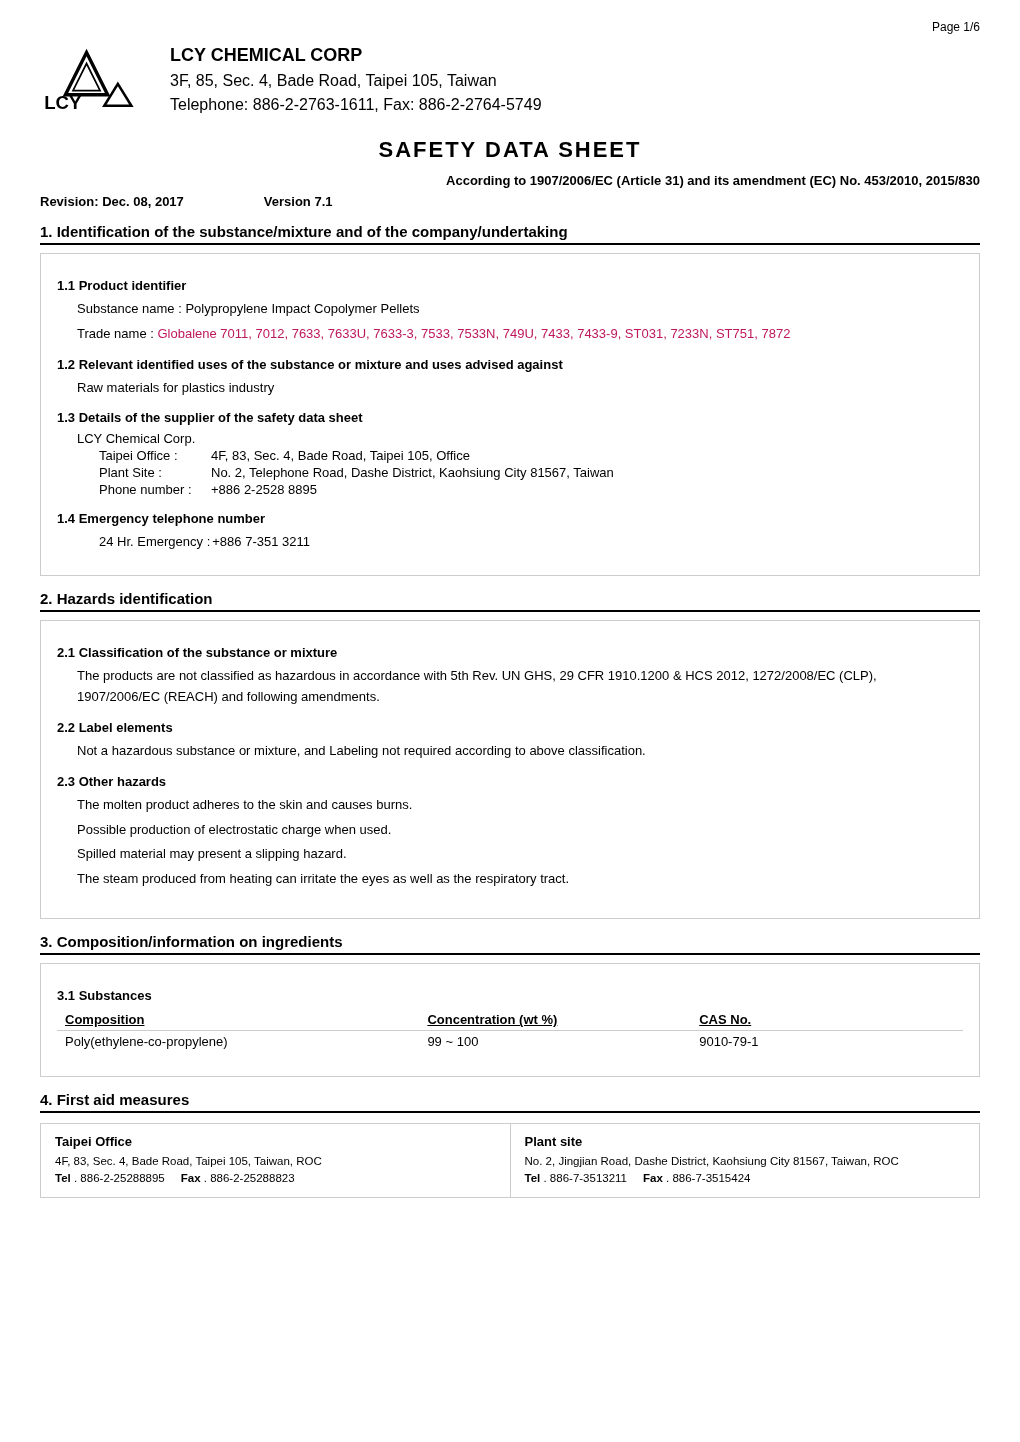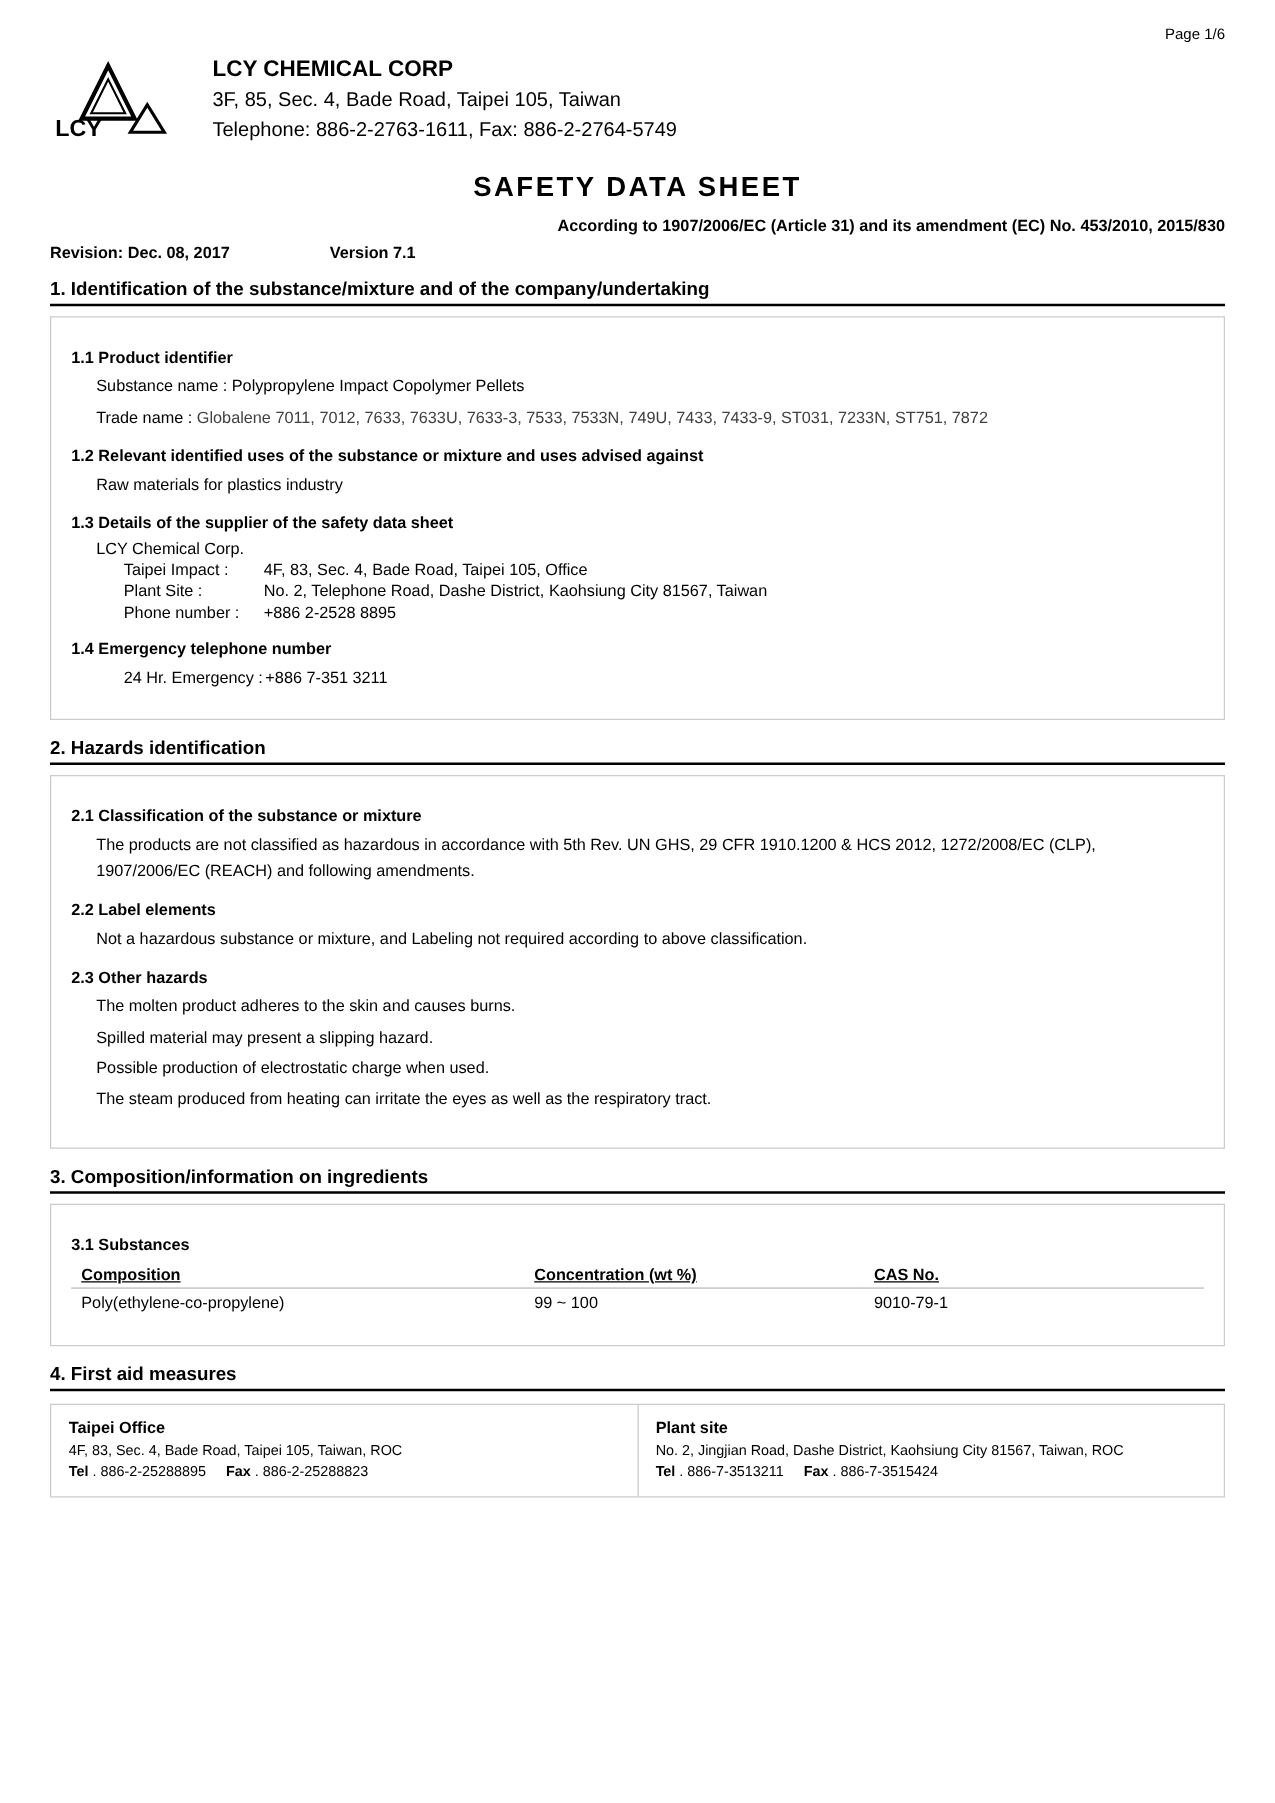--- a/index.html
+++ b/index.html
@@ -76,21 +76,21 @@
     }
     .subsection-title {
       font-size: 13px;
       font-weight: bold;
       margin-bottom: 6px;
     }
     .indent {
       margin-left: 20px;
     }
     .trade-link {
-      color: #404040;
+      color: #be185d;
     }
     .office-table {
       margin-left: 20px;
     }
     .office-table tr td:first-child {
       min-width: 110px;
       vertical-align: top;
     }
     .composition-table {
       width: 100%;
@@ -193,21 +193,21 @@
 
   <div class="subsection-title" style="margin-top:12px;">1.2 Relevant identified uses of the substance or mixture and uses advised against</div>
   <p class="body-text indent">Raw materials for plastics industry</p>
 
   <div class="subsection-title" style="margin-top:12px;">1.3 Details of the supplier of the safety data sheet</div>
   <div class="indent">
     <p>LCY Chemical Corp.</p>
     <table class="office-table">
       <tbody>
           <tr>
-        <td>Taipei Impact :</td>
+        <td>Taipei Office :</td>
         <td>4F, 83, Sec. 4, Bade Road, Taipei 105, Office</td>
       </tr>
       <tr>
         <td>Plant Site :</td>
         <td>No. 2, Telephone Road, Dashe District, Kaohsiung City 81567, Taiwan</td>
       </tr>
       <tr>
         <td>Phone number :</td>
         <td>+886 2-2528 8895</td>
       </tr>
@@ -234,22 +234,22 @@
 <div class="section-box">
 
   <div class="subsection-title">2.1 Classification of the substance or mixture</div>
   <p class="body-text indent">The products are not classified as hazardous in accordance with 5th Rev. UN GHS, 29 CFR 1910.1200 &amp; HCS 2012, 1272/2008/EC (CLP), 1907/2006/EC (REACH) and following amendments.</p>
 
   <div class="subsection-title" style="margin-top:12px;">2.2 Label elements</div>
   <p class="body-text indent">Not a hazardous substance or mixture, and Labeling not required according to above classification.</p>
 
   <div class="subsection-title" style="margin-top:12px;">2.3 Other hazards</div>
   <p class="body-text indent">The molten product adheres to the skin and causes burns.</p>
+  <p class="body-text indent">Possible production of electrostatic charge when used.</p>
   <p class="body-text indent">Spilled material may present a slipping hazard.</p>
-  <p class="body-text indent">Possible production of electrostatic charge when used.</p>
   <p class="body-text indent">The steam produced from heating can irritate the eyes as well as the respiratory tract.</p>
 
 </div>
 
 <div class="section-header">3. Composition/information on ingredients</div>
 
 <div class="section-box">
   <div class="subsection-title">3.1 Substances</div>
   <table class="composition-table">
     <thead>

